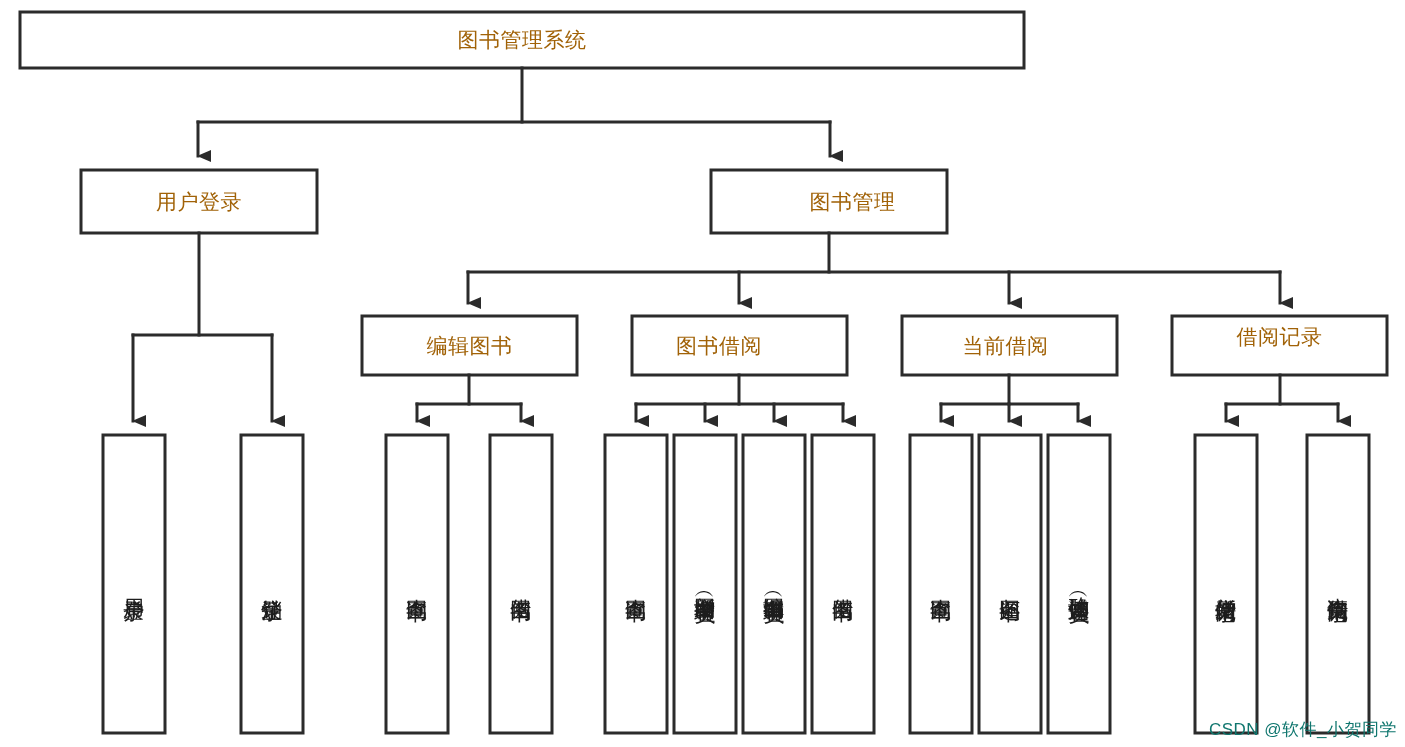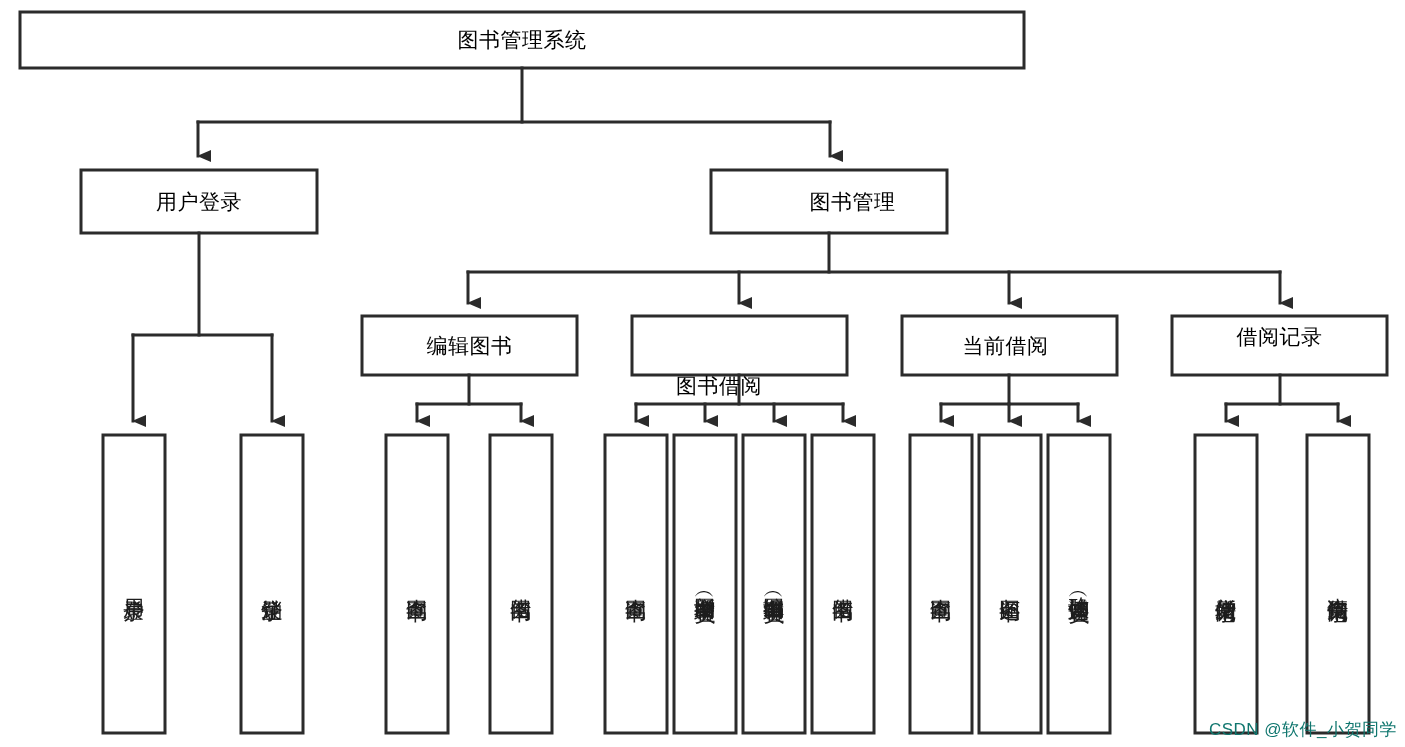--- a/index.html
+++ b/index.html
@@ -39,21 +39,21 @@
   }
   .arrow-head {
     fill: #2b2b2b;
     stroke: none;
   }
   .node-label-h {
     position: absolute;
     display: flex;
     align-items: center;
     justify-content: center;
-    color: #000000;
+    color: #a16207;
     font-size: 21px;
     line-height: 1.1;
     letter-spacing: 0.5px;
     white-space: nowrap;
     pointer-events: none;
   }
   .node-label-v {
     position: absolute;
     display: flex;
     align-items: center;
@@ -159,21 +159,21 @@
     <rect class="node-box" x="1195" y="435" width="62" height="298"></rect>
     <rect class="node-box" x="1307" y="435" width="62" height="298"></rect>
   </svg>
 
   <div class="node-label-h" style="left:20px; top:12px; width:1004px; height:56px;">图书管理系统</div>
 
   <div class="node-label-h" style="left:81px; top:170px; width:236px; height:63px;">用户登录</div>
   <div class="node-label-h" style="left:711px; top:170px; width:283px; height:63px;">图书管理</div>
 
   <div class="node-label-h" style="left:362px; top:316px; width:215px; height:59px;">编辑图书</div>
-  <div class="node-label-h" style="left:632px; top:316px; width:174px; height:59px;margin-top:40px;">图书借阅</div>
+  <div class="node-label-h" style="left:632px; top:316px; width:174px; height:59px;">图书借阅</div>
   <div class="node-label-h" style="left:902px; top:316px; width:207px; height:59px;">当前借阅</div>
   <div class="node-label-h" style="left:1172px; top:316px; width:215px; height:41px;">借阅记录</div>
 
   <div class="node-label-v" style="left:103px; top:435px; width:62px; height:298px;">用户登录</div>
   <div class="node-label-v" style="left:241px; top:435px; width:62px; height:298px;">注销登录</div>
 
   <div class="node-label-v" style="left:386px; top:435px; width:62px; height:298px;">查询图书</div>
   <div class="node-label-v" style="left:490px; top:435px; width:62px; height:298px;">借阅图书</div>
 
   <div class="node-label-v" style="left:605px; top:435px; width:62px; height:298px;">查询图书</div>

